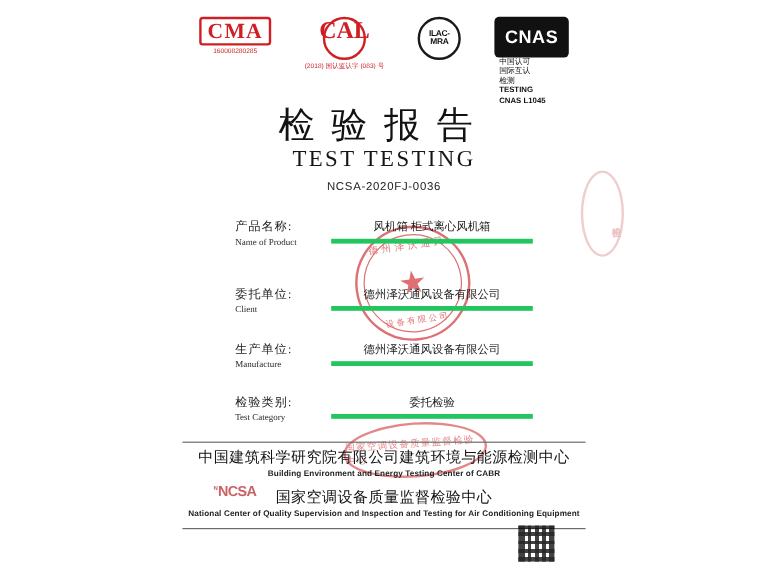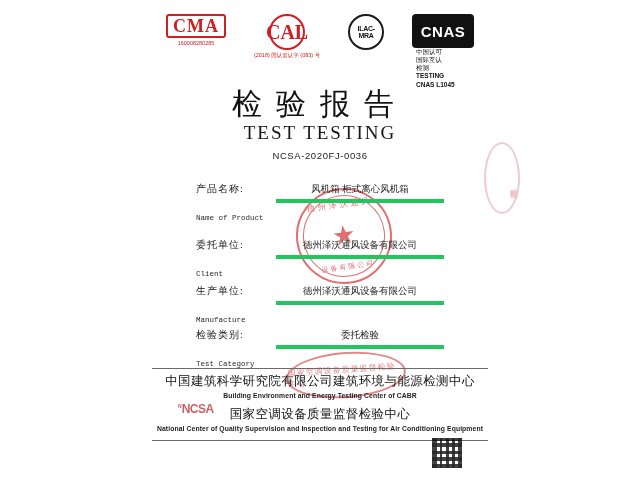--- a/index.html
+++ b/index.html
@@ -56,21 +56,20 @@
   
   .cal-circle {
     width: 36px;
     height: 36px;
     border-radius: 50%;
     border: 2px solid #cf1f24;
     box-sizing: border-box;
     margin: 0 auto;
     position: relative;
     display: flex;
-    align-items: center;
     justify-content: center;
   }
   .cal-circle span {
     color: #cf1f24;
     font-size: 20px;
     font-weight: bold;
     font-family: "Liberation Serif", serif;
     line-height: 1;
   }
   .cal-code {
@@ -185,22 +184,22 @@
   .field .lab-cn {
     font-size: 10px;
     letter-spacing: 1px;
     color: #1a1a1a;
     white-space: nowrap;
   }
   .field .lab-en {
     font-size: 7.5px;
     color: #2a2a2a;
     white-space: nowrap;
-    font-family: Liberation Mono, monospace;
-    margin-top: 18px;
+    font-family: Liberation Serif, serif;
+    margin-top: 1px;
   }
   .field .value {
     position: absolute;
     left: 80px;
     top: 1px;
     width: 168px;
     text-align: center;
     font-size: 9.5px;
     color: #1a1a1a;
     border-bottom: 4px solid #22c55e;

